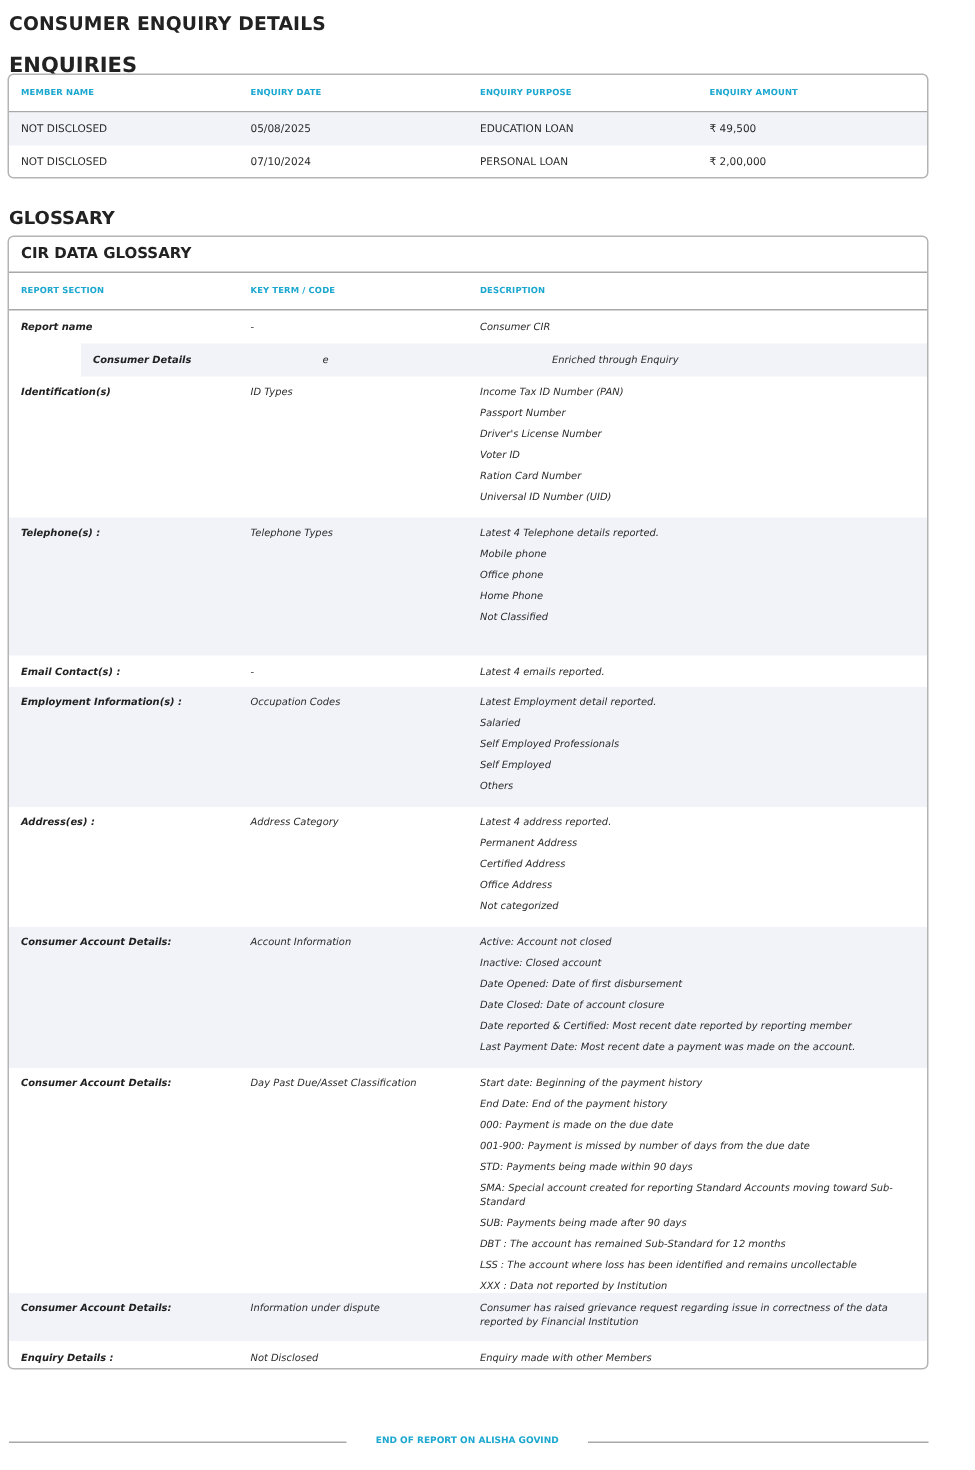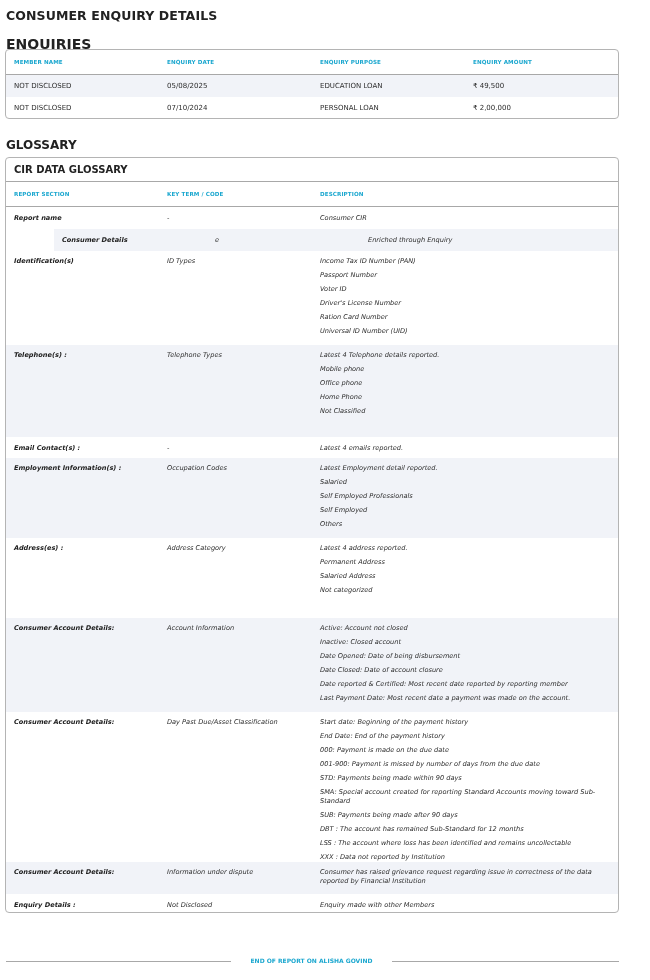--- a/index.html
+++ b/index.html
@@ -108,22 +108,22 @@
         <div class="cell wide">
           <div class="desc-line">Enriched through Enquiry</div>
         </div>
       </div>
       <div class="row g-row" style="height: 94px;">
         <div class="cell sec">Identification(s)</div>
         <div class="cell">ID Types</div>
         <div class="cell wide">
           <div class="desc-line">Income Tax ID Number (PAN)</div>
           <div class="desc-line">Passport Number</div>
+          <div class="desc-line">Driver's License Number</div>
           <div class="desc-line">Voter ID</div>
-          <div class="desc-line">Driver's License Number</div>
           <div class="desc-line">Ration Card Number</div>
           <div class="desc-line">Universal ID Number (UID)</div>
         </div>
       </div>
       <div class="row g-row alt" style="height: 92px;">
         <div class="cell sec">Telephone(s) :</div>
         <div class="cell">Telephone Types</div>
         <div class="cell wide">
           <div class="desc-line">Latest 4 Telephone details reported.</div>
           <div class="desc-line">Mobile phone</div>
@@ -149,31 +149,32 @@
           <div class="desc-line">Self Employed</div>
           <div class="desc-line">Others</div>
         </div>
       </div>
       <div class="row g-row" style="height: 80px;">
         <div class="cell sec">Address(es) :</div>
         <div class="cell">Address Category</div>
         <div class="cell wide">
           <div class="desc-line">Latest 4 address reported.</div>
           <div class="desc-line">Permanent Address</div>
-          <div class="desc-line">Salaried Address</div>
+          <div class="desc-line">Certified Address</div>
+          <div class="desc-line">Office Address</div>
           <div class="desc-line">Not categorized</div>
         </div>
       </div>
       <div class="row g-row alt" style="height: 94px;">
         <div class="cell sec">Consumer Account Details:</div>
         <div class="cell">Account Information</div>
         <div class="cell wide">
           <div class="desc-line">Active: Account not closed</div>
           <div class="desc-line">Inactive: Closed account</div>
-          <div class="desc-line">Date Opened: Date of being disbursement</div>
+          <div class="desc-line">Date Opened: Date of first disbursement</div>
           <div class="desc-line">Date Closed: Date of account closure</div>
           <div class="desc-line">Date reported &amp; Certified: Most recent date reported by reporting member</div>
           <div class="desc-line">Last Payment Date: Most recent date a payment was made on the account.</div>
         </div>
       </div>
       <div class="row g-row" style="height: 150px;">
         <div class="cell sec">Consumer Account Details:</div>
         <div class="cell">Day Past Due/Asset Classification</div>
         <div class="cell wide">
           <div class="desc-line">Start date: Beginning of the payment history</div>

